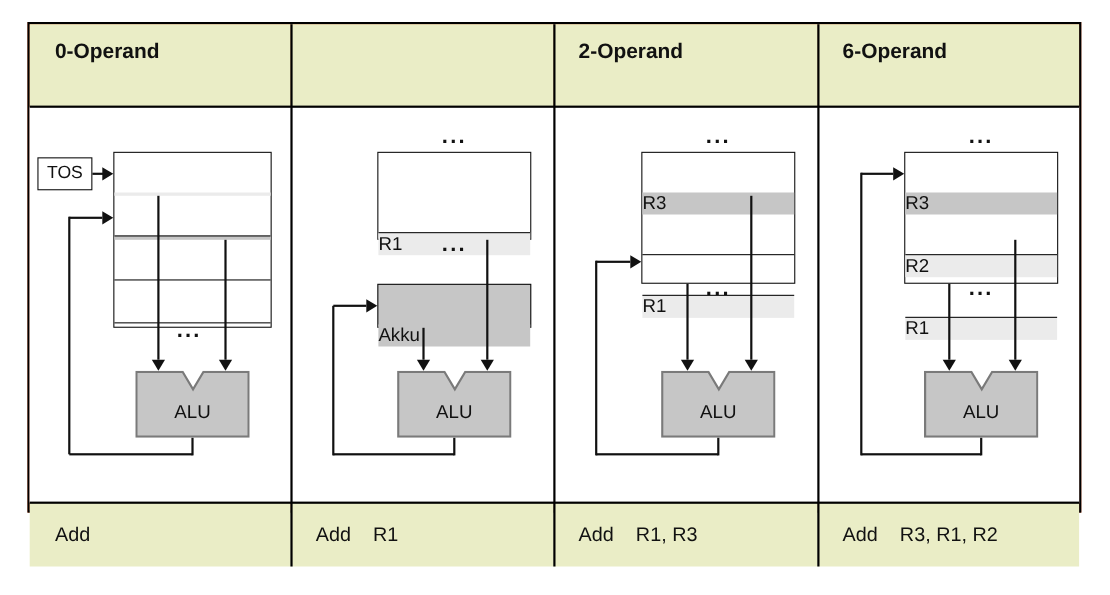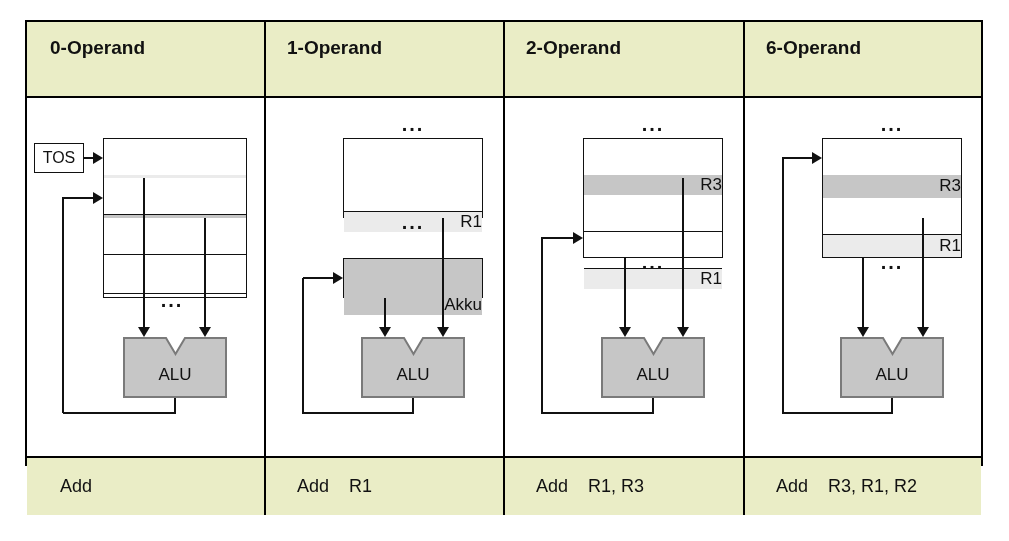--- a/index.html
+++ b/index.html
@@ -8,38 +8,38 @@
   .table{position:absolute;left:25px;top:20px;width:958px;height:446px;
          border:2px solid #000;box-sizing:border-box;background:#c2410c;}
   
   .rows{position:absolute;left:0;top:0;width:954px;height:493px;display:flex;flex-direction:column;}
   .row{display:flex;width:100%;}
   .row-h{height:75px;}
   .row-b{height:360px;background:#fff;}
   .row-f{height:58px;}
   .hcell,.fcell{box-sizing:border-box;background:#eaedc6;}
   .hcell{padding:13px 8px 0 23px;font-size:19px;font-weight:bold;line-height:26px;}
-  .fcell{display:flex;align-items:center;padding-left:33px;font-size:18px;}
+  .fcell{display:flex;align-items:center;padding-left:23px;font-size:18px;}
   .fcell span{white-space:pre;}
   .bcell{background:#fff;}
   .w0{width:237px;}.w1{width:239px;}.w2{width:240px;}.w3{width:238px;}
   
   .overlay{position:absolute;left:-2px;top:-2px;width:958px;height:497px;}
   .overlay *{box-sizing:border-box;}
   .vdiv{position:absolute;width:2px;background:#000;top:2px;height:493px;}
   .hdiv{position:absolute;height:2px;background:#000;left:2px;width:954px;}
   .hline{position:absolute;height:2px;background:#111;z-index:4;}
   .vline{position:absolute;width:2px;background:#111;z-index:4;}
   .arrd{position:absolute;width:0;height:0;border-left:6px solid transparent;
         border-right:6px solid transparent;border-top:10px solid #111;z-index:5;}
   .arrr{position:absolute;width:0;height:0;border-top:6px solid transparent;
         border-bottom:6px solid transparent;border-left:10px solid #111;z-index:5;}
   .blk{position:absolute;border:1.5px solid #111;background:#fff;display:flex;
        flex-direction:column;z-index:2;}
-  .cell{flex:1;display:flex;align-items:center;justify-content:flex-end;font-size:17px;margin-top:36px;}
+  .cell{flex:1;display:flex;align-items:center;justify-content:flex-start;font-size:17px;margin-top:36px;}
   .cell + .cell{border-top:1.5px solid #111;}
   .light{background:#ebebeb;}
   .dark{background:#c6c6c6;}
   .tosbox{position:absolute;width:50px;height:30px;border:1.7px solid #111;background:#fff;
           display:flex;align-items:center;justify-content:center;font-size:16px;z-index:2;}
   .dots{position:absolute;width:40px;text-align:center;font-size:20px;font-weight:bold;
         line-height:20px;letter-spacing:2px;z-index:3;}
   .alu{position:absolute;width:104px;height:61px;z-index:3;}
   .alu svg text{font-family:"Liberation Sans","DejaVu Sans",sans-serif;font-size:17px;}
 </style>
@@ -48,21 +48,20 @@
 
 <div class="figure">
   <div class="table">
 
     <div class="rows">
       <div class="row row-h">
         <div class="hcell w0">
           <div>0-Operand</div>
         </div>
         <div class="hcell w1">
-          <div>1-Operand</div>
         </div>
         <div class="hcell w2">
           <div>2-Operand</div>
         </div>
         <div class="hcell w3">
           <div>6-Operand</div>
         </div>
       </div>
       <div class="row row-b">
         <div class="bcell w0"></div>
@@ -184,20 +183,23 @@
       <div class="vline" style="left:627px;top:378px;height:16px"></div>
       <div class="hline" style="left:517px;top:392px;width:111px"></div>
       <div class="vline" style="left:516px;top:217px;height:177px"></div>
       <div class="hline" style="left:517px;top:217px;width:31px"></div>
       <div class="arrr" style="left:548px;top:212px"></div>
 
       <div class="dots" style="left:847px;top:94px">...</div>
       <div class="blk" style="left:797px;top:118px;width:140px;height:120px">
         <div class="cell dark">
             <span>R3</span>
+          </div>
+        <div class="cell light">
+            <span>R2</span>
           </div>
         <div class="cell light">
             <span>R1</span>
           </div>
       </div>
       <div class="dots" style="left:847px;top:232px">...</div>
       <div class="vline" style="left:897px;top:198px;height:109px"></div>
       <div class="arrd" style="left:892px;top:307px"></div>
       <div class="vline" style="left:837px;top:238px;height:69px"></div>
       <div class="arrd" style="left:832px;top:307px"></div>

